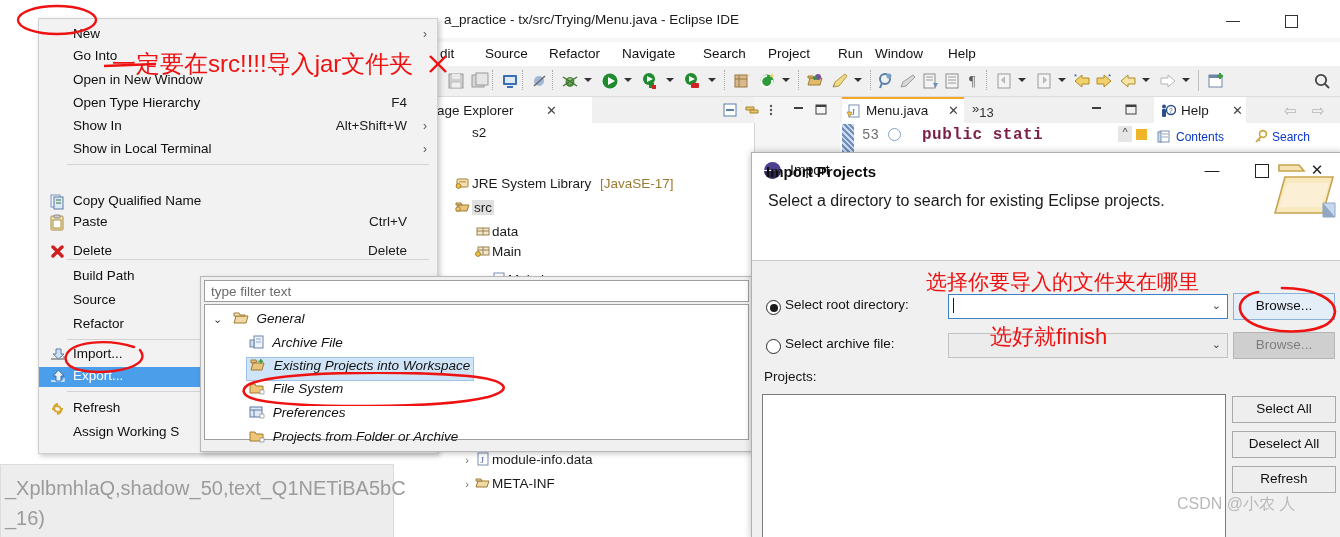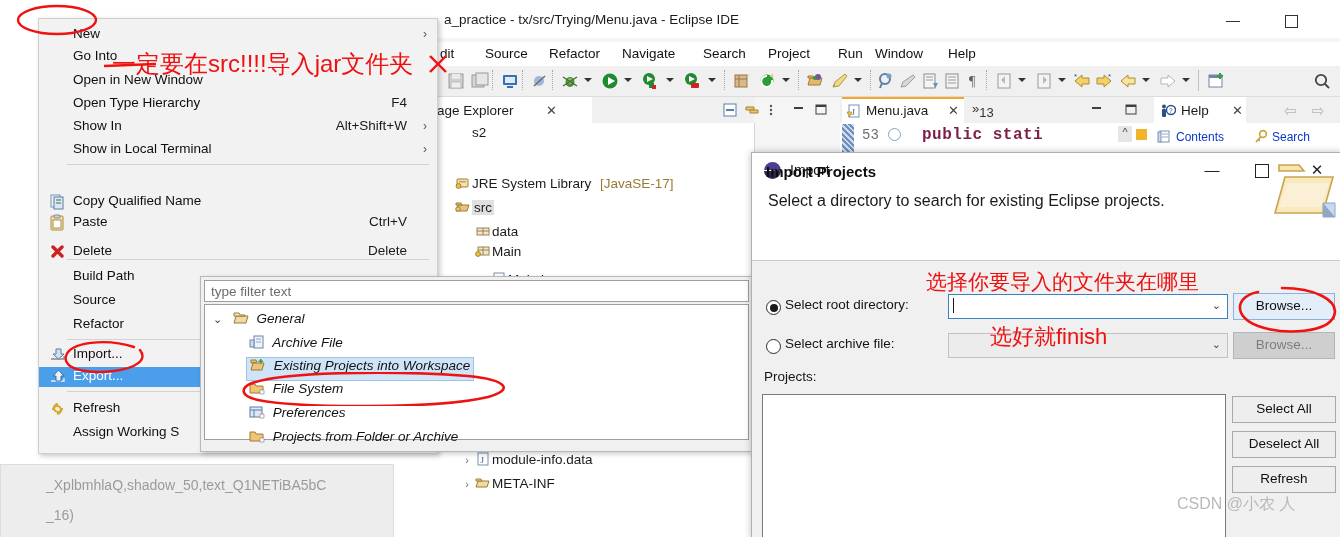--- a/index.html
+++ b/index.html
@@ -105,21 +105,21 @@
   .combo .cv{position:absolute;right:6px;top:4px;font-size:11px;color:#444;}
   .btn{position:absolute;height:25px;background:#e3eef9;border:1px solid #8ab3da;font-size:13.5px;
     color:#0f0f0f;text-align:center;line-height:23px;}
   .btn.dis{background:#cfcfcf;border:1px solid #b5b5b5;color:#7d7d7d;}
   .btn.plain{background:#eeeeee;border:1px solid #a9a9a9;}
   #proj-list{position:absolute;left:10px;top:241px;width:462px;height:144px;background:#ffffff;border:1px solid #7a7a7a;}
   #csdn-dlg{position:absolute;left:425px;top:341px;font-size:16px;color:#b9b9b9;white-space:nowrap;}
 
   
   #overlay-bl{left:0;top:464px;width:392px;height:73px;background:#ededed;border:1px solid #dcdcdc;}
-  .ov-text{position:absolute;font-size:14px;color:#9b9b9b;white-space:nowrap;margin-left:41px;}
+  .ov-text{position:absolute;font-size:20px;color:#9b9b9b;white-space:nowrap;}
 
   
   .annot{position:absolute;color:#ee1111;font-weight:500;white-space:nowrap;pointer-events:none;}
   svg.ink{position:absolute;pointer-events:none;}
 </style>
 </head>
 <body>
 
 <div class="abs" id="eclipse-window"></div>
 

